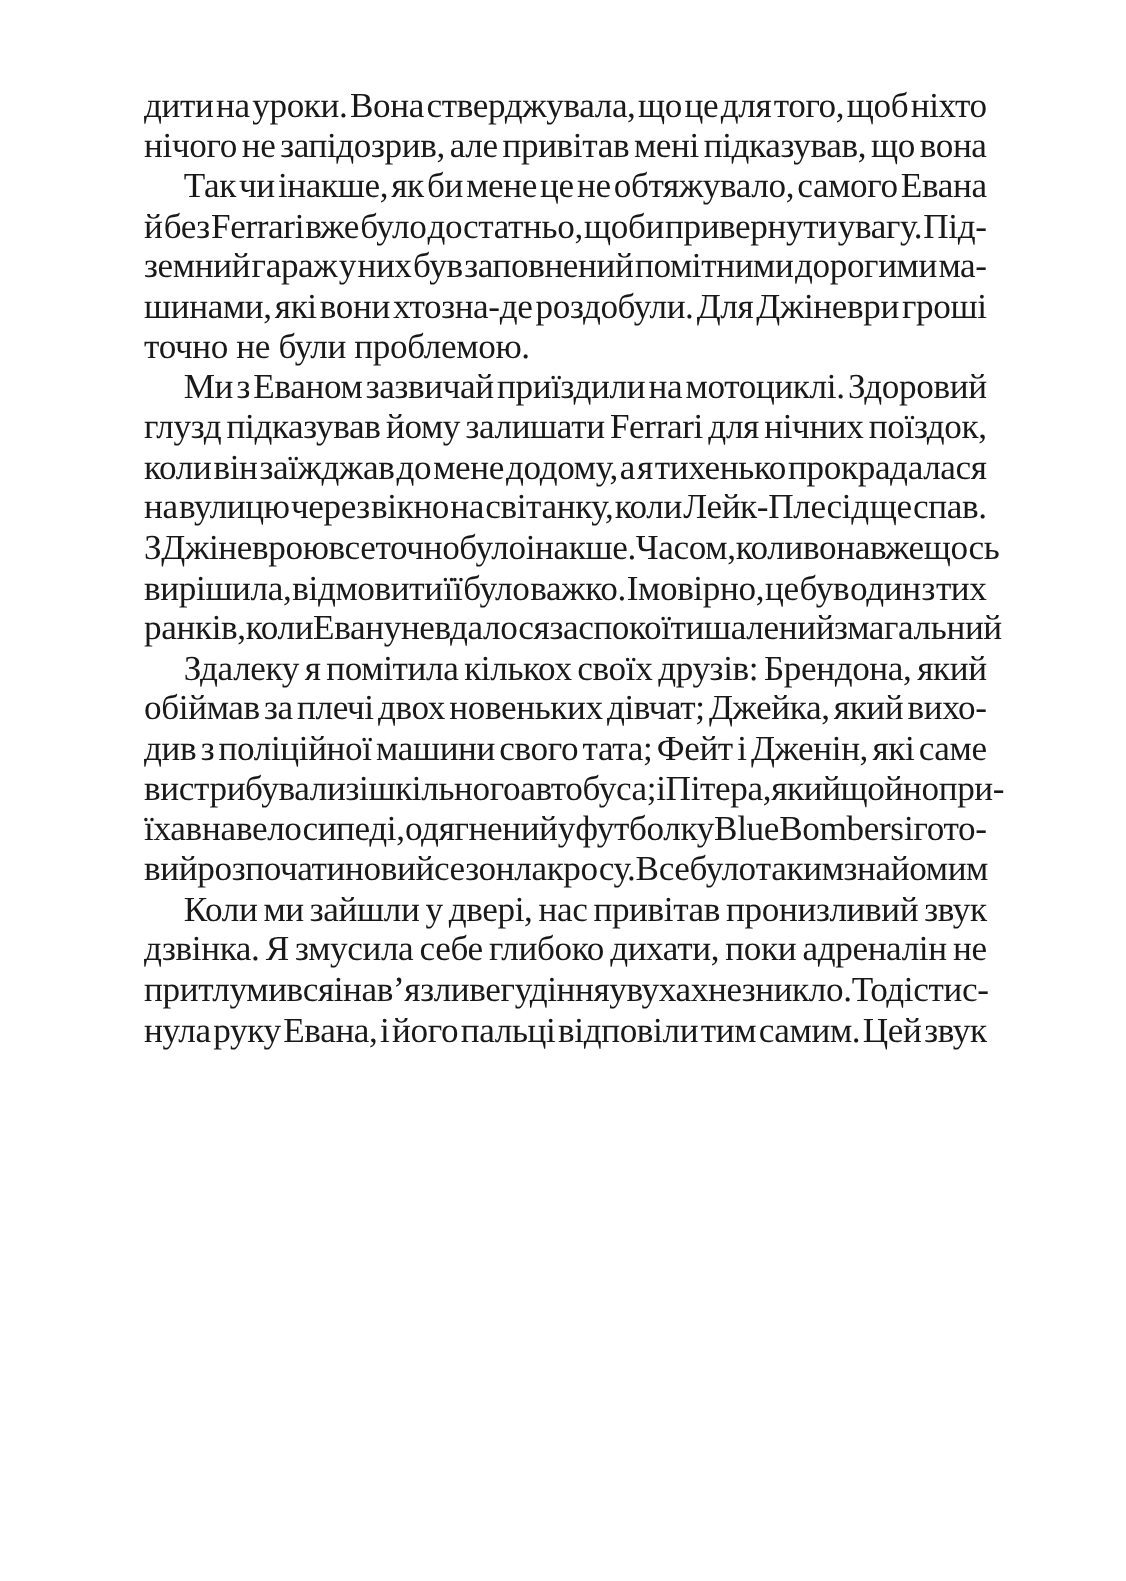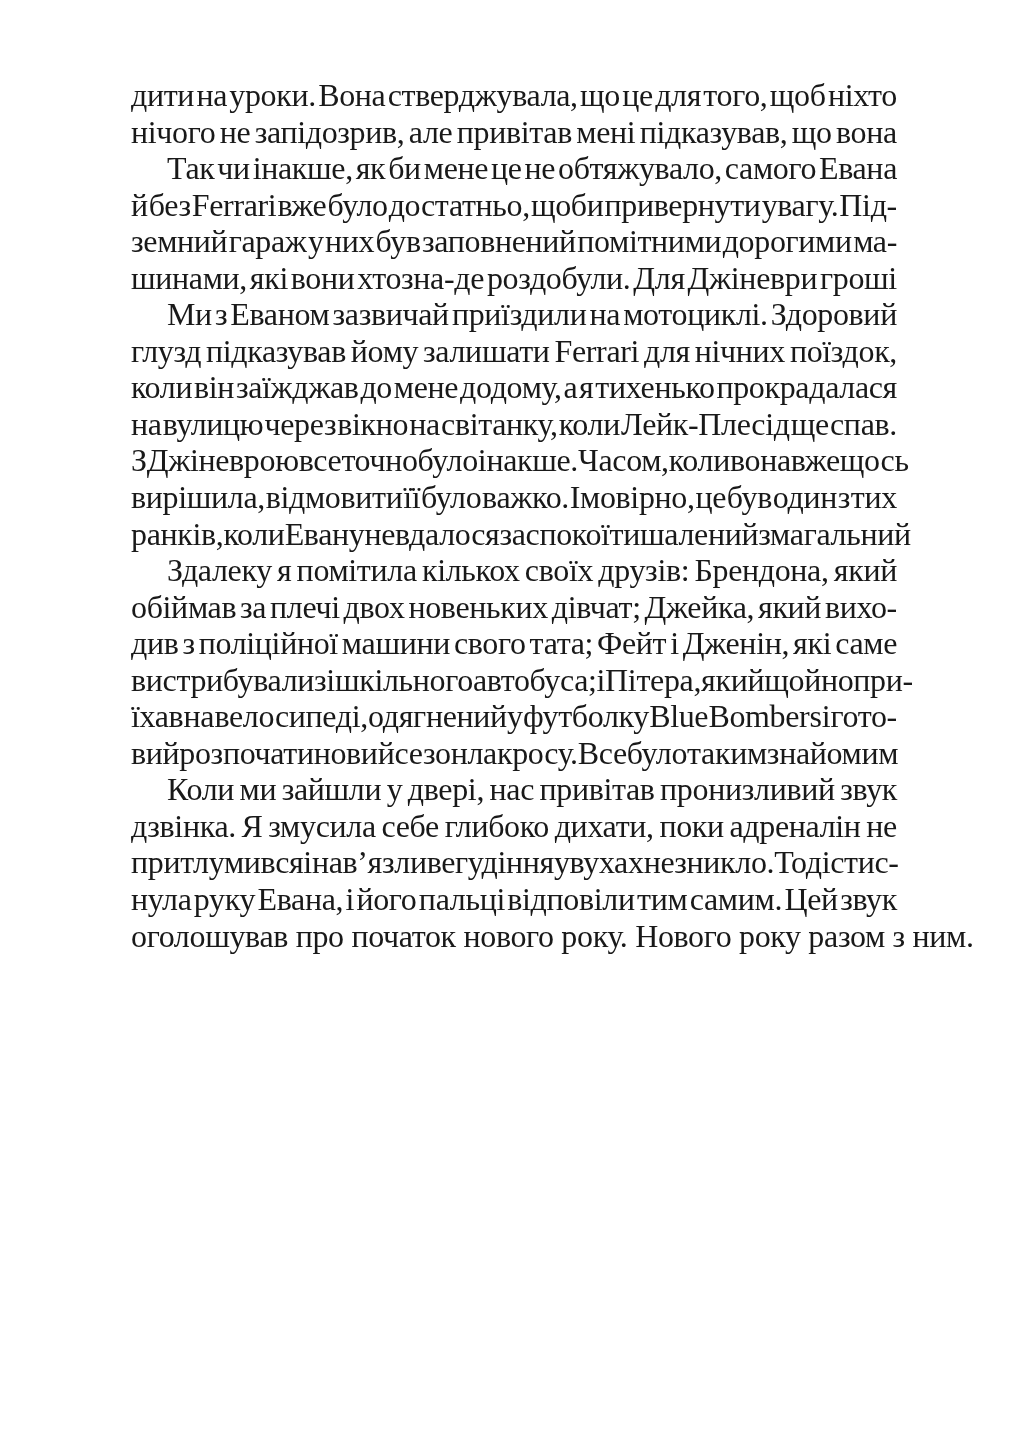--- a/index.html
+++ b/index.html
@@ -123,20 +123,21 @@
         <div class="line">
           <span>шинами,</span>
           <span>які</span>
           <span>вони</span>
           <span>хтозна-де</span>
           <span>роздобули.</span>
           <span>Для</span>
           <span>Джіневри</span>
           <span>гроші</span>
         </div>
+        <div class="line last">точно не були проблемою.</div>
       </div>
       <div class="para">
         <div class="line indent">
           <span>Ми</span>
           <span>з</span>
           <span>Еваном</span>
           <span>зазвичай</span>
           <span>приїздили</span>
           <span>на</span>
           <span>мотоциклі.</span>
@@ -324,16 +325,15 @@
           <span>Евана,</span>
           <span>і</span>
           <span>його</span>
           <span>пальці</span>
           <span>відповіли</span>
           <span>тим</span>
           <span>самим.</span>
           <span>Цей</span>
           <span>звук</span>
         </div>
-        <div class="line last">оголошував про початок нового року. Нового року разом з ним.</div>
       </div>
     </div>
 </div>
 
 </body></html>

